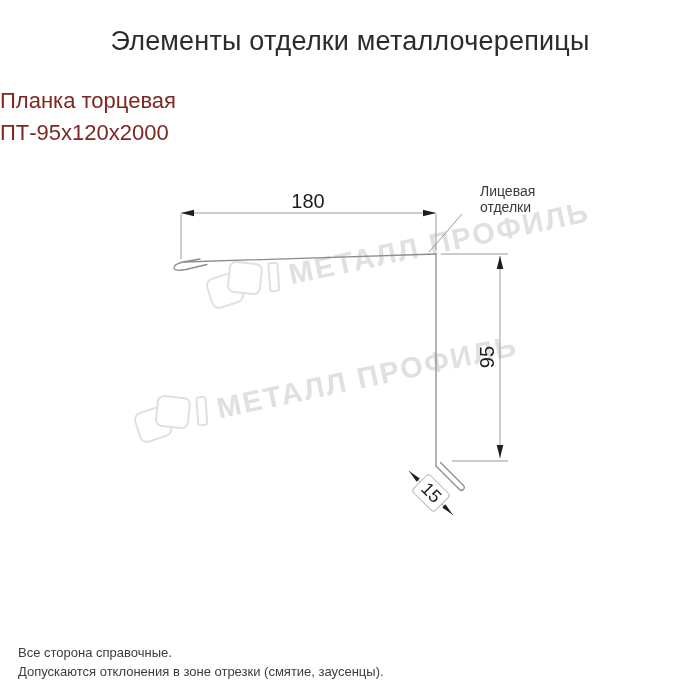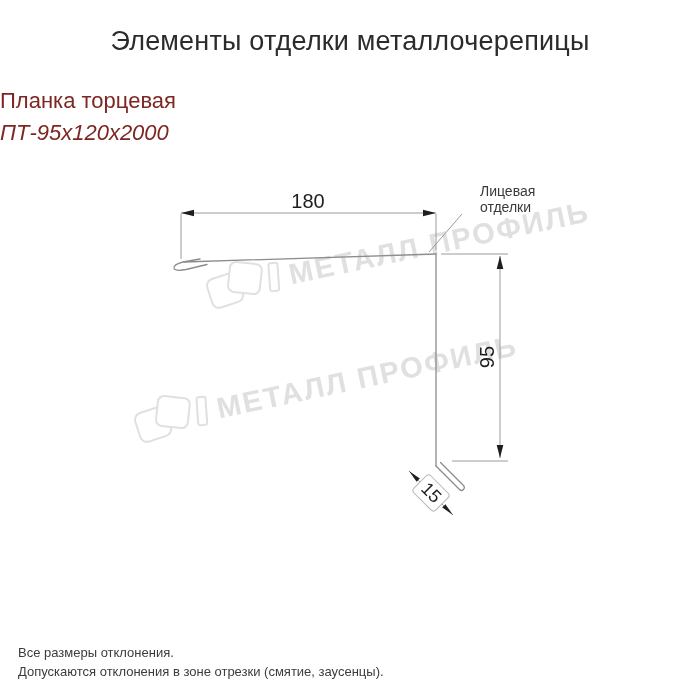--- a/index.html
+++ b/index.html
@@ -10,21 +10,21 @@
   }
   .page-title{
     position:absolute;left:0;right:0;top:26px;text-align:center;
     font-size:27px;letter-spacing:.2px;color:var(--color-title_text,#2b2b2b);
   }
   .subtitle{
     position:absolute;left:0;right:0;text-align:left;
     font-size:22px;color:var(--color-accent_red,#7d2622);
   }
   .subtitle.line1{top:88px;}
-  .subtitle.line2{top:120px;font-style:italic;}
+  .subtitle.line2{top:120px;}
 
   
   .watermark{
     position:absolute;display:flex;align-items:center;gap:9px;
     transform-origin:left center;transform:rotate(-12deg);
     color:var(--color-watermark,#e0e0e0);white-space:nowrap;z-index:1;
   }
   .wm-text{font-size:29px;font-weight:bold;letter-spacing:2px;}
   .wm-logo{position:relative;width:74px;height:48px;flex:0 0 auto;}
   .wm-logo .sq{
@@ -122,17 +122,17 @@
   <span class="dim-label l120">180</span>
   <span class="dim-label l95">95</span>
   <span class="dim-label l15">15</span>
 
   <div class="face-label">
     <div>Лицевая</div>
     <div>отделки</div>
   </div>
 
   <div class="footer-notes">
-    <div>Все размеры отклонения.</div>
+    <div>Все сторона справочные.</div>
     <div>Допускаются отклонения в зоне отрезки (смятие, заусенцы).</div>
   </div>
 
 </div>
 
 </body></html>

